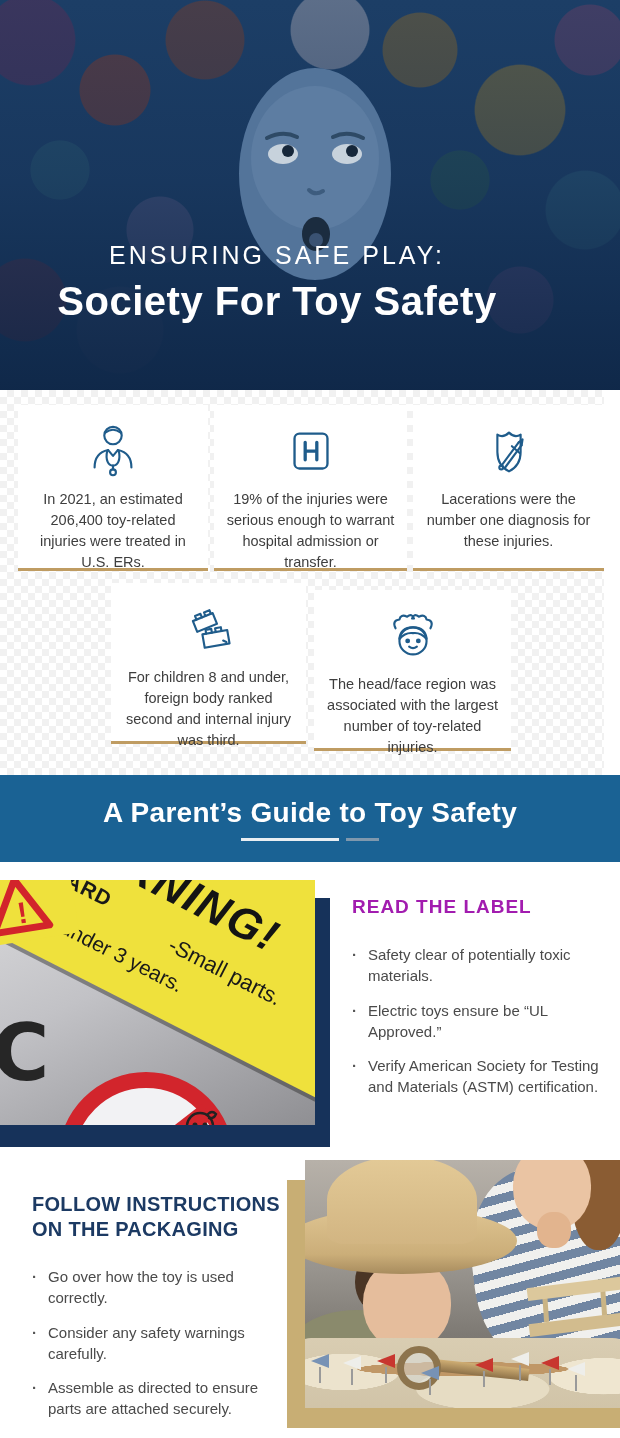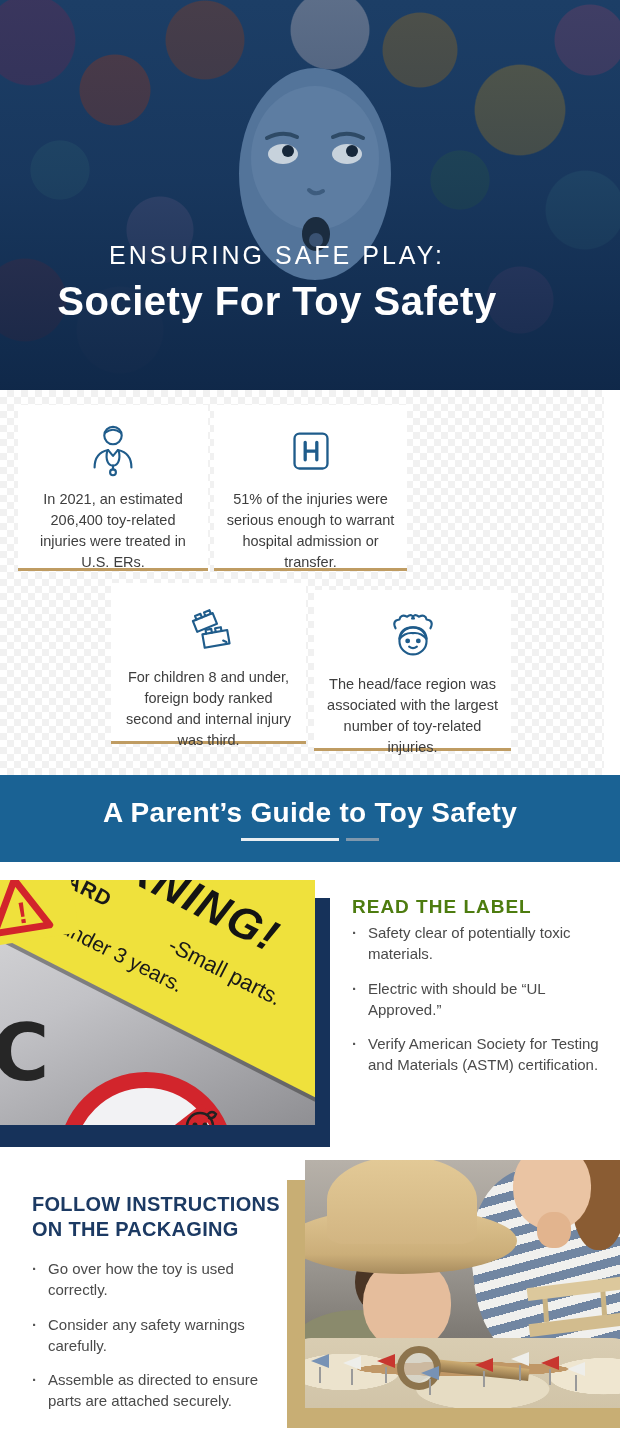--- a/index.html
+++ b/index.html
@@ -78,32 +78,32 @@
     background:#efe13c; }
   .wp-c { position:absolute; left:-8px; top:128px; font-size:78px; font-weight:bold; color:#262626;
     font-family:"DejaVu Sans", sans-serif; }
   .wp-ban { position:absolute; left:58px; top:192px; width:176px; height:176px; border-radius:50%;
     background:#f2f2f4; border:16px solid #d2252c; }
   .wp-ban-bar { position:absolute; left:-6px; top:62px; width:156px; height:18px; background:#d2252c;
     transform:rotate(-38deg); }
   .wp-baby { position:absolute; left:104px; top:18px; }
 
   .read-label { position:absolute; left:352px; top:34px; width:250px; }
-  .gold-heading { color:#4d7c0f; font-size:19px; font-weight:bold; letter-spacing:1px; margin-bottom:4px; }
+  .gold-heading { color:#a21caf; font-size:19px; font-weight:bold; letter-spacing:1px; margin-bottom:26px; }
   .bullets { list-style:none; }
   .bullets li { display:flex; margin-bottom:13px; color:#4a4a4a; font-size:15px; line-height:1.42; }
   .bullets .dot { width:16px; flex:0 0 16px; color:#555; font-weight:bold; }
 
   
   .follow-section { position:absolute; left:0; top:1160px; width:620px; height:278px; background:#ffffff; }
   .tan-panel { position:absolute; left:287px; top:20px; width:333px; height:248px; background:#c8ae74; }
   .kids-photo { position:absolute; left:305px; top:0; width:315px; height:248px; overflow:hidden;
     background:linear-gradient(180deg,#b7b1a9 0%,#97938d 45%,#7e7a74 70%,#6e6a64 100%); }
   .follow-text { position:absolute; left:32px; top:32px; width:250px; }
-  .navy-heading { color:#1c3a63; font-size:20px; font-weight:bold; line-height:1.25; letter-spacing:.3px; margin-bottom:16px; }
+  .navy-heading { color:#1c3a63; font-size:20px; font-weight:bold; line-height:1.25; letter-spacing:.3px; margin-bottom:24px; }
 
   
   .kid-jacket { position:absolute; left:-25px; top:150px; width:170px; height:120px; border-radius:45% 55% 20% 20%; background:#8a8a6c; }
   .kid-face-l { position:absolute; left:58px; top:98px; width:88px; height:92px; border-radius:48%; background:#e5bd9c; }
   .kid-hair-l { position:absolute; left:50px; top:92px; width:46px; height:60px; border-radius:50%; background:#4a3525; }
   .hat-brim { position:absolute; left:-18px; top:48px; width:230px; height:66px; border-radius:50%;
     background:linear-gradient(180deg,#dfc592 0%,#cbae79 70%,#a88c5e 100%); }
   .hat-dome { position:absolute; left:22px; top:-4px; width:150px; height:88px; border-radius:50% 50% 12% 12%;
     background:linear-gradient(180deg,#e3ca97 0%,#d2b582 100%); }
   .kid-stripes { position:absolute; left:168px; top:6px; width:160px; height:205px; border-radius:42% 30% 30% 45%;
@@ -171,23 +171,33 @@
       <circle cx="32" cy="53" r="3"></circle>
     </svg>
     <p>In 2021, an estimated 206,400 toy-related injuries were treated in U.S. ERs.</p>
   </div>
 
   <div class="card c2">
     <svg class="icon" width="62" height="62" viewBox="0 0 64 64" fill="none" stroke="#1f5c8b" stroke-width="2.4" stroke-linecap="round" stroke-linejoin="round">
       <rect x="15" y="13" width="34" height="36" rx="5"></rect>
       <path d="M26 22 V40 M38 22 V40 M26 31 H38" stroke-width="3.4"></path>
     </svg>
-    <p>51% of the injuries were serious enough to warrant hospital admission or transfer.</p>
-  </div>
-
+    <p>19% of the injuries were serious enough to warrant hospital admission or transfer.</p>
+  </div>
+
+  <div class="card c3">
+    <svg class="icon" width="62" height="62" viewBox="0 0 64 64" fill="none" stroke="#1f5c8b" stroke-width="2.2" stroke-linecap="round" stroke-linejoin="round">
+      <path d="M20 14 Q26 18 32 12 Q38 18 44 14 V32 Q44 46 32 52 Q20 46 20 32 Z"></path>
+      <path d="M25 45 L42 22 M28 48 L45 25"></path>
+      <path d="M42 22 L46 19 L45 25"></path>
+      <path d="M35 26 L43 33"></path>
+      <circle cx="24" cy="48" r="2"></circle>
+    </svg>
+    <p>Lacerations were the number one diagnosis for these injuries.</p>
+  </div>
 
   <div class="card c4">
     <svg class="icon" width="62" height="62" viewBox="0 0 64 64" fill="none" stroke="#1f5c8b" stroke-width="2.2" stroke-linecap="round" stroke-linejoin="round">
       <g transform="rotate(-22 28 22)">
         <rect x="16" y="18" width="22" height="12"></rect>
         <path d="M20 18 v-4 h6 v4 M30 18 v-4 h6 v4"></path>
       </g>
       <g transform="rotate(-10 40 40)">
         <rect x="26" y="34" width="26" height="14"></rect>
         <path d="M30 34 v-4 h6 v4 M40 34 v-4 h6 v4"></path>
@@ -253,21 +263,21 @@
 
   <div class="read-label">
     <h2 class="gold-heading">READ THE LABEL</h2>
     <ul class="bullets">
       <li>
         <span class="dot">·</span>
         <span>Safety clear of potentially toxic materials.</span>
       </li>
       <li>
         <span class="dot">·</span>
-        <span>Electric with should be “UL Approved.”</span>
+        <span>Electric toys ensure be “UL Approved.”</span>
       </li>
       <li>
         <span class="dot">·</span>
         <span>Verify American Society for Testing and Materials (ASTM) certification.</span>
       </li>
     </ul>
   </div>
 </section>
 
 <section class="follow-section">

